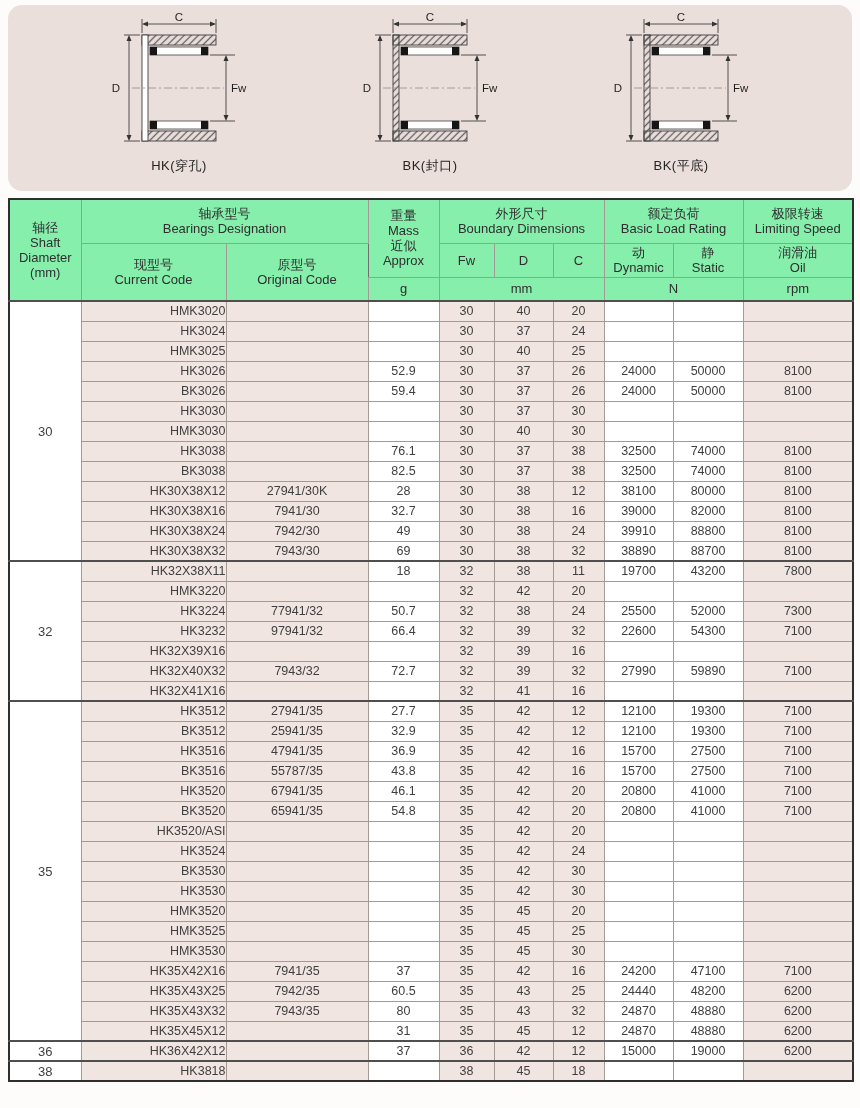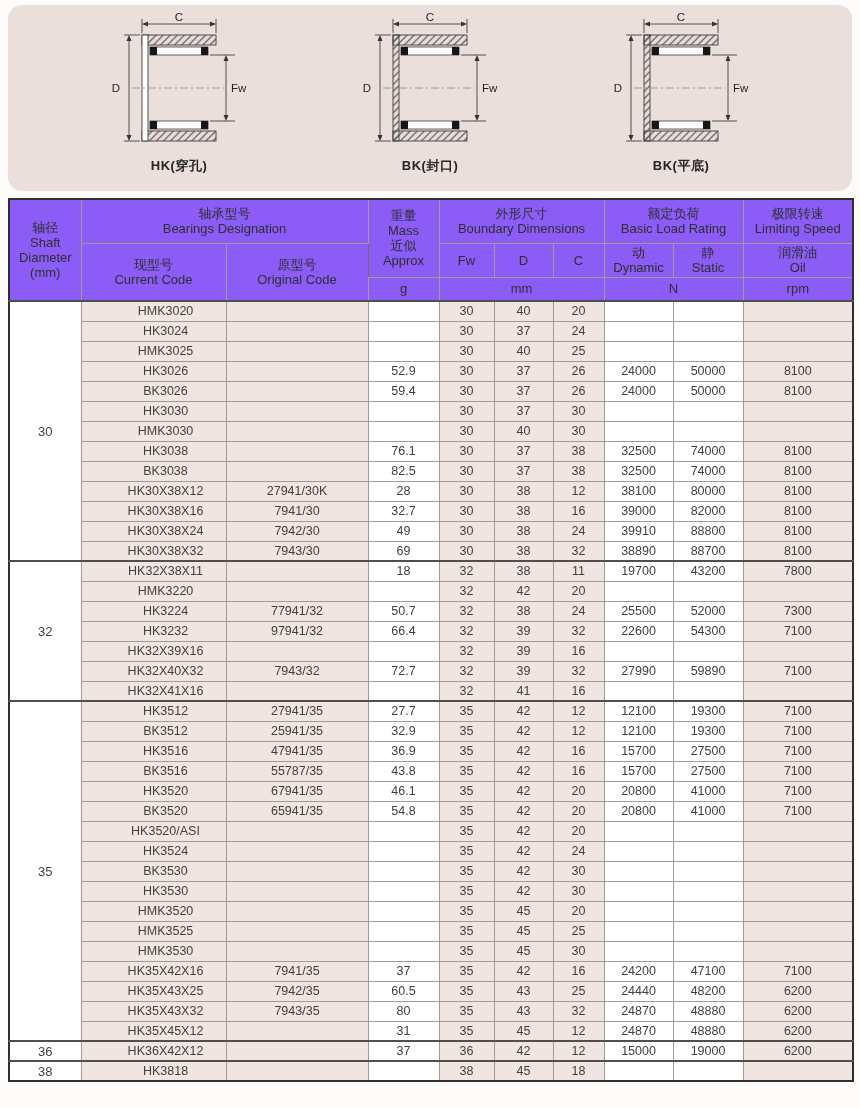--- a/index.html
+++ b/index.html
@@ -12,44 +12,44 @@
   }
   
   .panel {
     position:absolute; left:8px; top:5px; width:844px; height:186px;
     background:#ebdfdb; border-radius:14px;
     display:flex; justify-content:space-evenly; align-items:flex-start;
     padding-top:8px;
   }
   .diagram { text-align:center; width:160px; }
   .diagram svg { display:block; margin:0 auto; }
-  .caption { font-size:13px; font-weight:bold; color:#252525; margin-top:-6px; letter-spacing:.5px; }
+  .caption { font-size:13px; font-weight:normal; color:#252525; margin-top:-6px; letter-spacing:.5px; }
 
   
   table {
     position:absolute; left:8px; top:198px; width:844px;
     border-collapse:collapse; table-layout:fixed;
     border:2px solid #2e2e2e;
     background:#fff;
   }
   th, td { border:1px solid #a39a95; overflow:hidden; white-space:nowrap; }
   thead th {
-    background:#8b5cf6; font-weight:normal; font-size:13px; line-height:15px;
+    background:#86efac; font-weight:normal; font-size:13px; line-height:15px;
     vertical-align:middle; text-align:center; color:#2f2f2f;
   }
   thead { border-bottom:2px solid #4a4a4a; }
   tr.h1 { height:44px; }
   tr.h2 { height:34px;margin-left:24px; }
   tr.h3 { height:24px; }
   tbody td {
     height:20px; font-size:12.5px; text-align:center;
     background:#ffffff; color:#3f3f3f;
   }
   td.shade { background:#f1e5e1; }
-  td.c-cur { text-align:center; padding-left:24px; }
+  td.c-cur { text-align:right; padding-left:24px; }
   td.c-shaft { background:#ffffff; font-size:13px; vertical-align:middle; }
   tr.group-start td { border-top:2px solid #4f4f4f; }
   .sec-l { border-left:1px solid #6e6e6e; }
 </style>
 </head>
 <body>
 
 <div class="panel">
   <div class="diagram">
     <div class="svg-slot">

